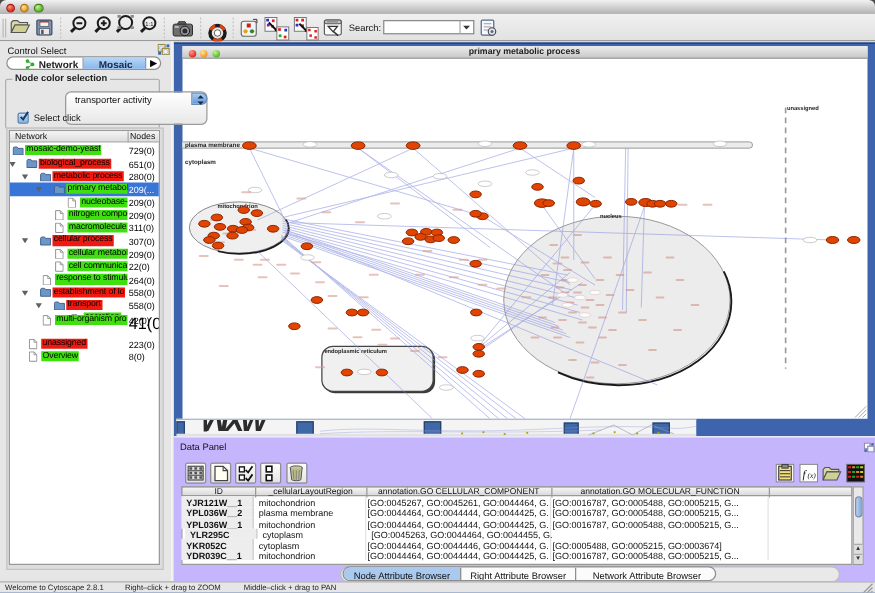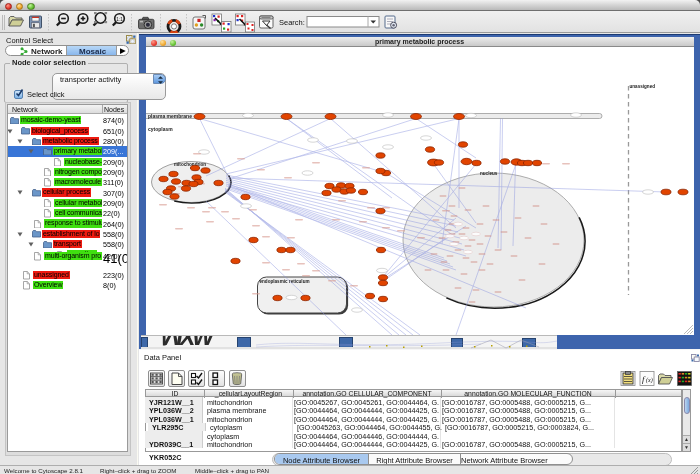--- a/index.html
+++ b/index.html
@@ -23,21 +23,21 @@
 #frame1 .ftitle span { position:absolute; left:0; right:0; top:0.5px; text-align:center;
   font-size:7px; font-weight:bold; color:#222; }
 #frame1 .fl { position:absolute; top:2.5px; width:6px; height:6px; border-radius:50%; }
 
 #strip { left:140.5px; top:334.5px; width:416.5px; height:14px; background:#f4f4f4; overflow:hidden;
   border-top:1px solid #b9b9b9;}
 
 #cpanel { left:0; top:33px; width:139px; height:431.5px; background:#e6e6e6; }
 #cpanel .ptitle { position:absolute; left:6px; top:3px; font-size:7.5px; color:#111; }
 
-#dpanel { left:139px; top:348.5px; width:561px; height:116px; background:#ffffff; border-top:1px solid #f6f6f6; }
+#dpanel { left:139px; top:348.5px; width:561px; height:116px; background:#c4b5fd; border-top:1px solid #f6f6f6; }
 #dpanel .ptitle { position:absolute; left:5px; top:3px; font-size:7.5px; color:#111; }
 
 #statusbar { left:0; top:464.5px; width:700px; height:9.5px; background:#e6e6e6; border-top:1px solid #aeaeae;
   font-size:6.2px; color:#222; }
 </style>
 </head>
 <body>
 
 <div class="abs" style="left:0;top:0;width:5px;height:5px;background:#4a4a4a;"></div>
 <div class="abs" style="right:0;top:0;width:5px;height:5px;background:#4a4a4a;"></div>
@@ -497,21 +497,21 @@
       <span style="position:absolute;left:4px;top:0.5px;font-size:7px;color:#111;">Network</span>
       <span style="position:absolute;left:96px;top:0.5px;font-size:7px;color:#111;">Nodes</span>
       <div style="position:absolute;left:93.5px;top:0;width:1px;height:9px;background:#aaa;"></div>
     </div>
     <div id="treerows">
         <div style="position:absolute;left:0;top:10.2px;width:121px;height:10.32px;">
           <svg width="9" height="7.5" style="position:absolute;left:2px;top:1.8px">
             <path d="M0.5 7 L0.5 1.5 L1.3 0.5 L3.6 0.5 L4.4 1.7 L8.5 1.7 L8.5 7 Z" fill="#6b96c8" stroke="#44618c" stroke-width="0.8"></path>
           </svg>
           <div style="position:absolute;left:12px;top:1px;max-width:82px;overflow:hidden;white-space:nowrap;font-size:7px;letter-spacing:-0.1px;color:#000;background:#3fdf10;padding:0 1px;height:8.2px;">mosaic-demo-yeast</div>
-          <span style="position:absolute;left:95px;top:1.2px;font-size:7.2px;color:#000;white-space:nowrap;">874(0)</span>
+          <span style="position:absolute;left:95px;top:1.2px;font-size:7.2px;color:#000;white-space:nowrap;">729(0)</span>
         </div>
         <div style="position:absolute;left:0;top:20.5px;width:121px;height:10.32px;">
           <svg width="6" height="5" style="position:absolute;left:-1.5px;top:3px">
             <path d="M0.5 0.5 L5.5 0.5 L3 4.5 Z" fill="#606060"></path>
           </svg>
           <svg width="9" height="7.5" style="position:absolute;left:13px;top:1.8px">
             <path d="M0.5 7 L0.5 1.5 L1.3 0.5 L3.6 0.5 L4.4 1.7 L8.5 1.7 L8.5 7 Z" fill="#6b96c8" stroke="#44618c" stroke-width="0.8"></path>
           </svg>
           <div style="position:absolute;left:23px;top:1px;max-width:71px;overflow:hidden;white-space:nowrap;font-size:7px;letter-spacing:-0.1px;color:#000;background:#ee1a10;padding:0 1px;height:8.2px;">biological_process</div>
           <span style="position:absolute;left:95px;top:1.2px;font-size:7.2px;color:#000;white-space:nowrap;">651(0)</span>
@@ -768,47 +768,47 @@
         <span style="position:absolute;left:4px;top:0.6px;font-size:7.2px;font-weight:bold;color:#111;white-space:nowrap;">YPL036W__1</span>
         <span style="position:absolute;left:62px;top:0.6px;font-size:7.2px;color:#111;white-space:nowrap;">mitochondrion</span>
         <span style="position:absolute;left:149px;top:0.6px;font-size:7.2px;color:#111;white-space:nowrap;overflow:hidden;width:145px;">[GO:0044464, GO:0044444, GO:0044425, G...</span>
         <span style="position:absolute;left:297px;top:0.6px;font-size:7.2px;color:#111;white-space:nowrap;overflow:hidden;width:171px;">[GO:0016787, GO:0005488, GO:0005215, G...</span>
       </div>
       <div style="position:absolute;left:9px;top:73.15px;width:537px;height:8.55px;">
         <div style="position:absolute;left:0;top:0;width:58px;height:8.55px;background:#ededed;border-right:1px solid #ccc;"></div>
         <span style="position:absolute;left:4px;top:0.6px;font-size:7.2px;font-weight:bold;color:#111;white-space:nowrap;">YLR295C</span>
         <span style="position:absolute;left:62px;top:0.6px;font-size:7.2px;color:#111;white-space:nowrap;">cytoplasm</span>
         <span style="position:absolute;left:149px;top:0.6px;font-size:7.2px;color:#111;white-space:nowrap;overflow:hidden;width:145px;">[GO:0045263, GO:0044464, GO:0044455, G...</span>
-        <span style="position:absolute;left:297px;top:0.6px;font-size:7.2px;color:#111;white-space:nowrap;overflow:hidden;width:171px;">[GO:0016787, GO:0005215, GO:0003824, G...</span>
       </div>
       <div style="position:absolute;left:6px;top:81.70px;width:537px;height:8.55px;">
         <div style="position:absolute;left:0;top:0;width:58px;height:8.55px;background:#ededed;border-right:1px solid #ccc;"></div>
-        <span style="position:absolute;left:4px;top:0.6px;font-size:7.2px;font-weight:bold;color:#111;white-space:nowrap;margin-top:21px;">YKR052C</span>
+        <span style="position:absolute;left:4px;top:0.6px;font-size:7.2px;font-weight:bold;color:#111;white-space:nowrap;">YKR052C</span>
         <span style="position:absolute;left:62px;top:0.6px;font-size:7.2px;color:#111;white-space:nowrap;">cytoplasm</span>
         <span style="position:absolute;left:149px;top:0.6px;font-size:7.2px;color:#111;white-space:nowrap;overflow:hidden;width:145px;">[GO:0044464, GO:0044446, GO:0044444, G...</span>
+        <span style="position:absolute;left:297px;top:0.6px;font-size:7.2px;color:#111;white-space:nowrap;overflow:hidden;width:171px;">[GO:0005488, GO:0005215, GO:0003674]</span>
       </div>
       <div style="position:absolute;left:6px;top:90.25px;width:537px;height:8.55px;">
         <div style="position:absolute;left:0;top:0;width:58px;height:8.55px;background:#ededed;border-right:1px solid #ccc;"></div>
         <span style="position:absolute;left:4px;top:0.6px;font-size:7.2px;font-weight:bold;color:#111;white-space:nowrap;">YDR039C__1</span>
         <span style="position:absolute;left:62px;top:0.6px;font-size:7.2px;color:#111;white-space:nowrap;">mitochondrion</span>
         <span style="position:absolute;left:149px;top:0.6px;font-size:7.2px;color:#111;white-space:nowrap;overflow:hidden;width:145px;">[GO:0044464, GO:0044444, GO:0044425, G...</span>
         <span style="position:absolute;left:297px;top:0.6px;font-size:7.2px;color:#111;white-space:nowrap;overflow:hidden;width:171px;">[GO:0016787, GO:0005488, GO:0005215, G...</span>
       </div>
       <div style="position:absolute;left:543px;top:39px;width:9px;height:63.5px;background:#e9e9e9;border:1px solid #999;">
         <div style="position:absolute;left:0.5px;top:7px;width:6.5px;height:17px;background:linear-gradient(90deg,#bcd4f0,#7aa8dd);border:1px solid #88a;border-radius:3px;"></div>
         <div style="position:absolute;left:0;top:45px;width:7px;height:8px;background:#ddd;border-top:1px solid #aaa;font-size:5px;text-align:center;color:#333;">▲</div>
         <div style="position:absolute;left:0;top:53.5px;width:7px;height:8px;background:#ddd;border-top:1px solid #aaa;font-size:5px;text-align:center;color:#333;">▼</div>
       </div>
     </div>
 
   <div style="position:absolute;left:133px;top:103px;width:400px;height:13px;border:1px solid #bdbdbd;border-radius:7px;background:#e9e9e9;"></div>
   <div style="position:absolute;left:135px;top:103.5px;width:299px;height:12px;border:1px solid #8f8f8f;border-radius:6px;background:#fbfbfb;overflow:hidden;font-size:7.5px;color:#111;">
     <div style="position:absolute;left:0;top:0;width:94px;height:12px;background:#a9c9ef;border-right:1px solid #8f8f8f;text-align:center;padding-top:1.5px;">Node Attribute Browser</div>
     <div style="position:absolute;left:94px;top:0;width:92px;height:12px;border-right:1px solid #8f8f8f;text-align:center;padding-top:1.5px;">Right Attribute Browser</div>
-    <div style="position:absolute;left:186px;top:0;width:113px;height:12px;text-align:left;padding-top:1.5px;">Network Attribute Browser</div>
+    <div style="position:absolute;left:186px;top:0;width:113px;height:12px;text-align:center;padding-top:1.5px;">Network Attribute Browser</div>
   </div>
 </div>
 
 <div class="abs" id="statusbar">
   <span style="position:absolute;left:4px;top:1.5px;">Welcome to Cytoscape 2.8.1</span>
   <span style="position:absolute;left:100px;top:1.5px;">Right–click + drag to ZOOM</span>
   <span style="position:absolute;left:195px;top:1.5px;">Middle–click + drag to PAN</span>
   <svg width="10" height="9" style="position:absolute;right:1px;top:0.5px">
     <line x1="1" y1="9" x2="9" y2="1" stroke="#999" stroke-width="1"></line>
     <line x1="4" y1="9" x2="9" y2="4" stroke="#999" stroke-width="1"></line>

